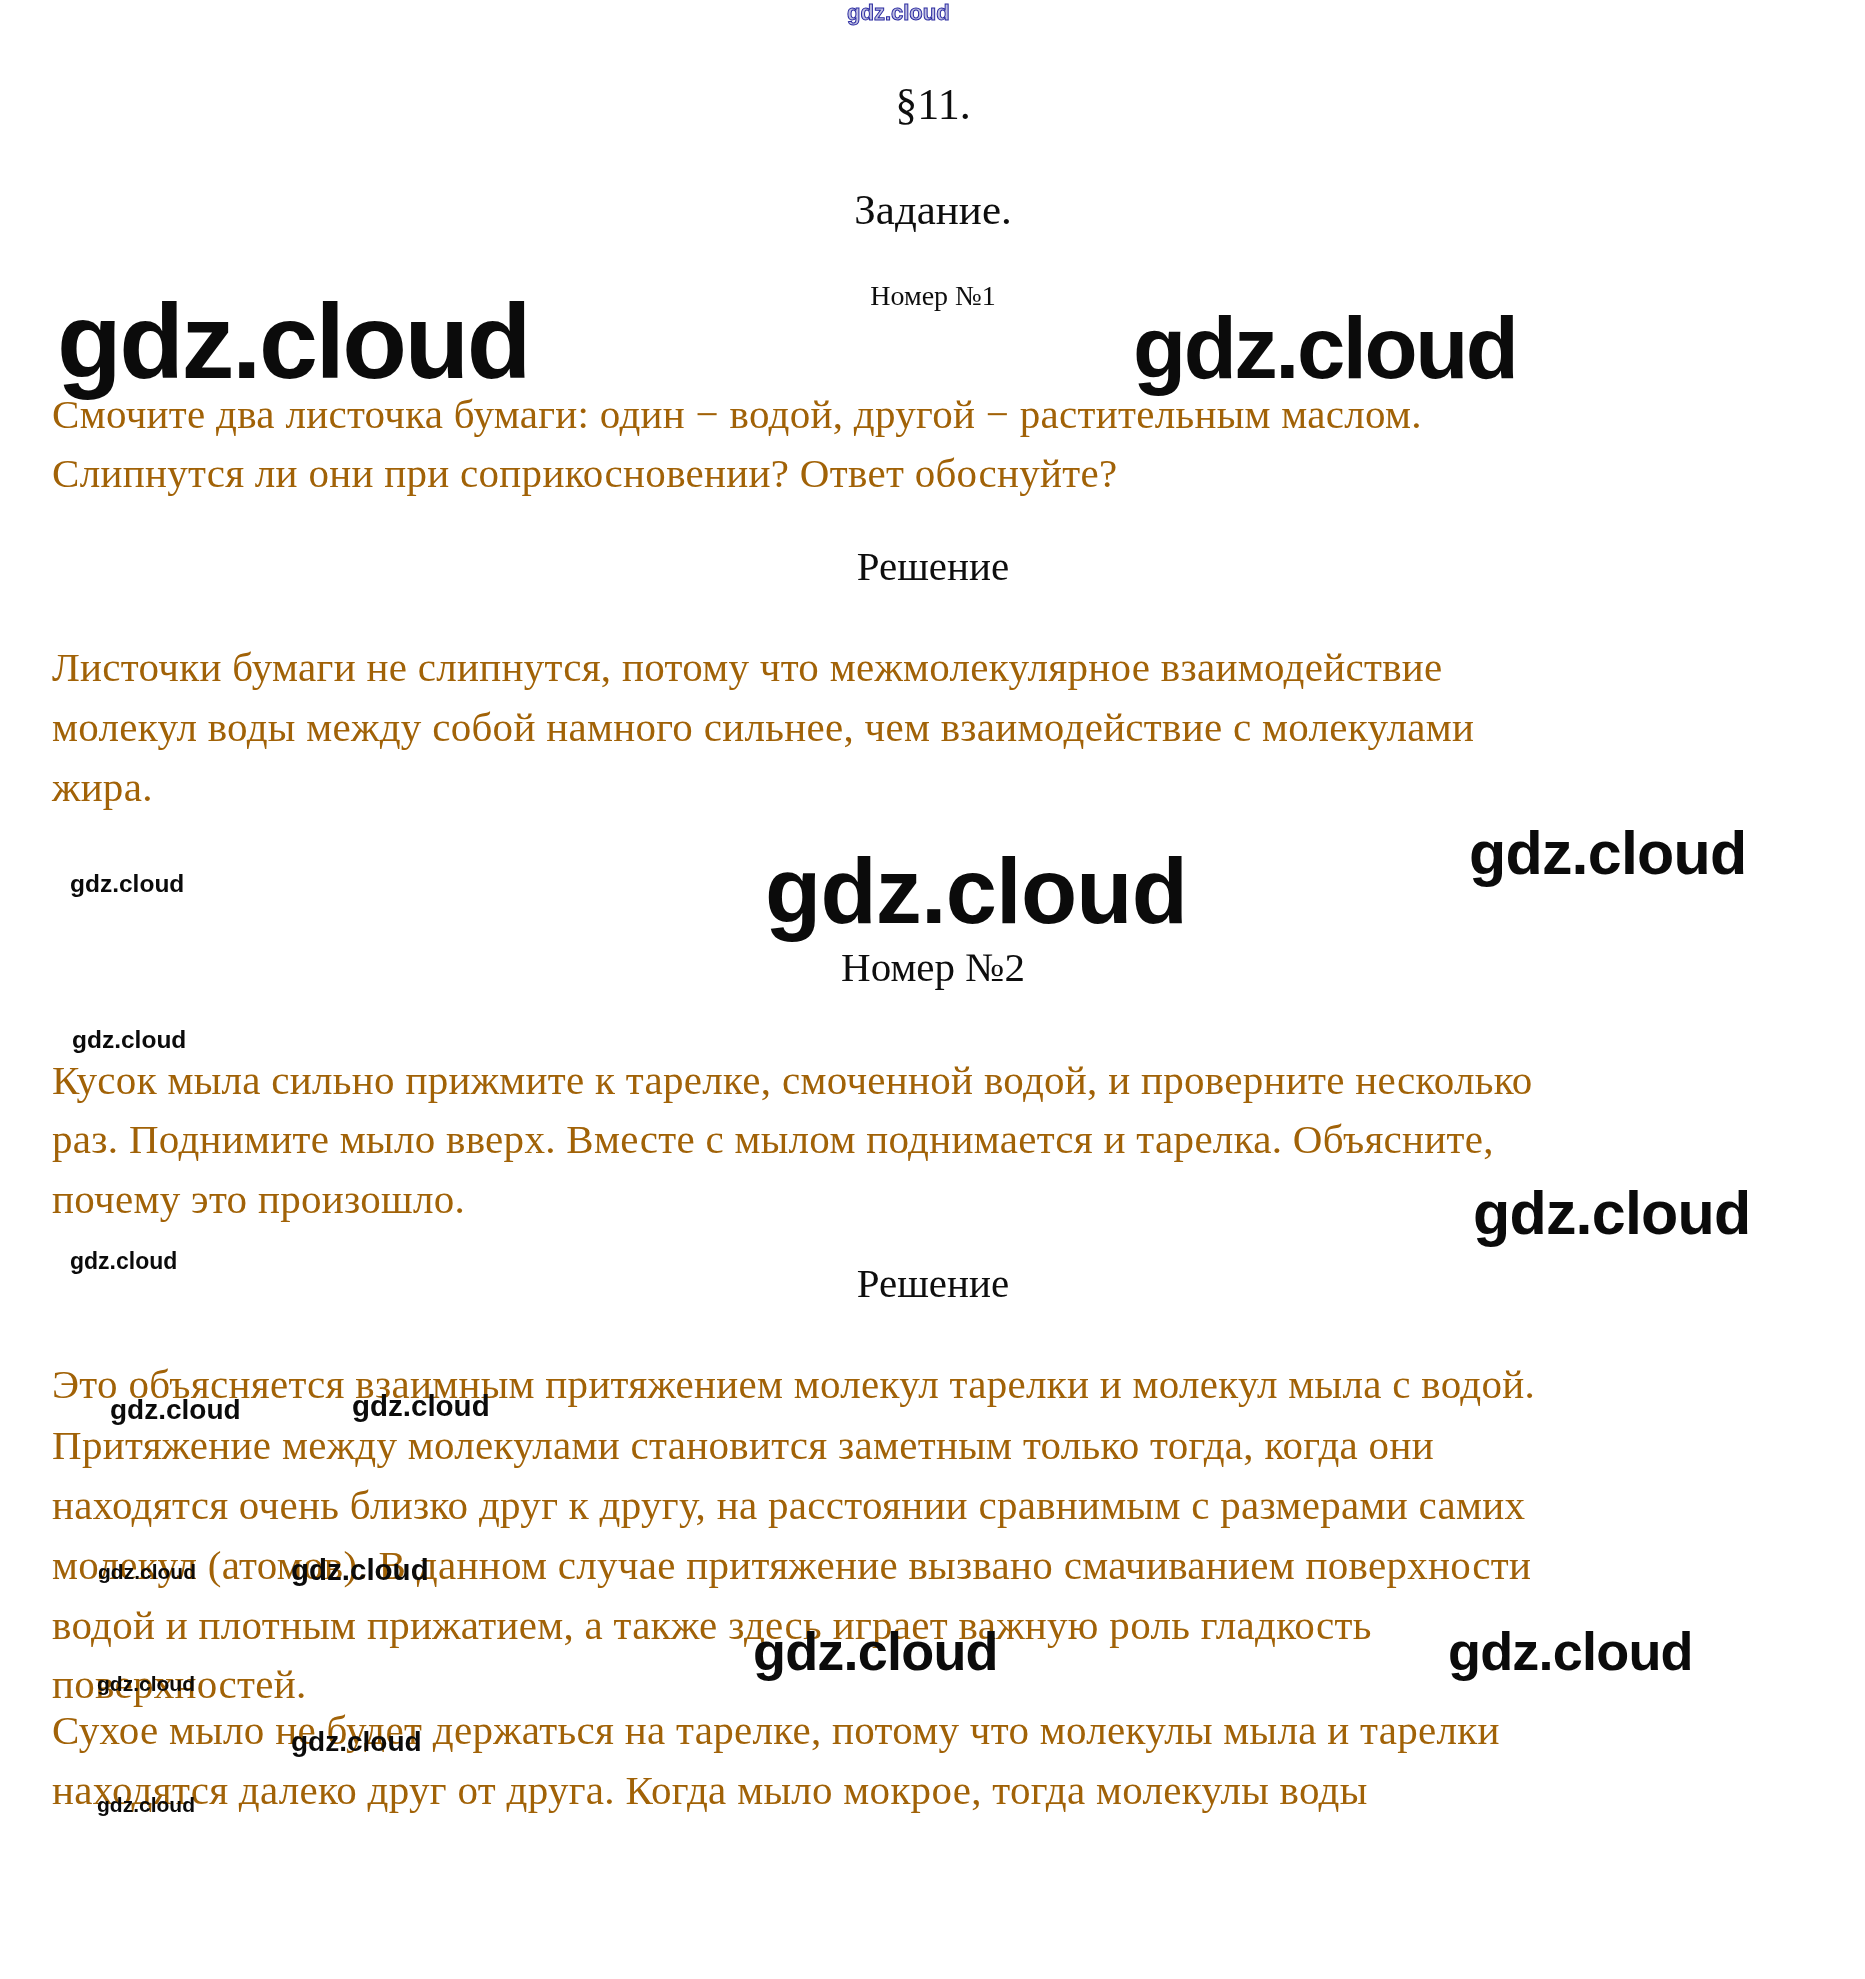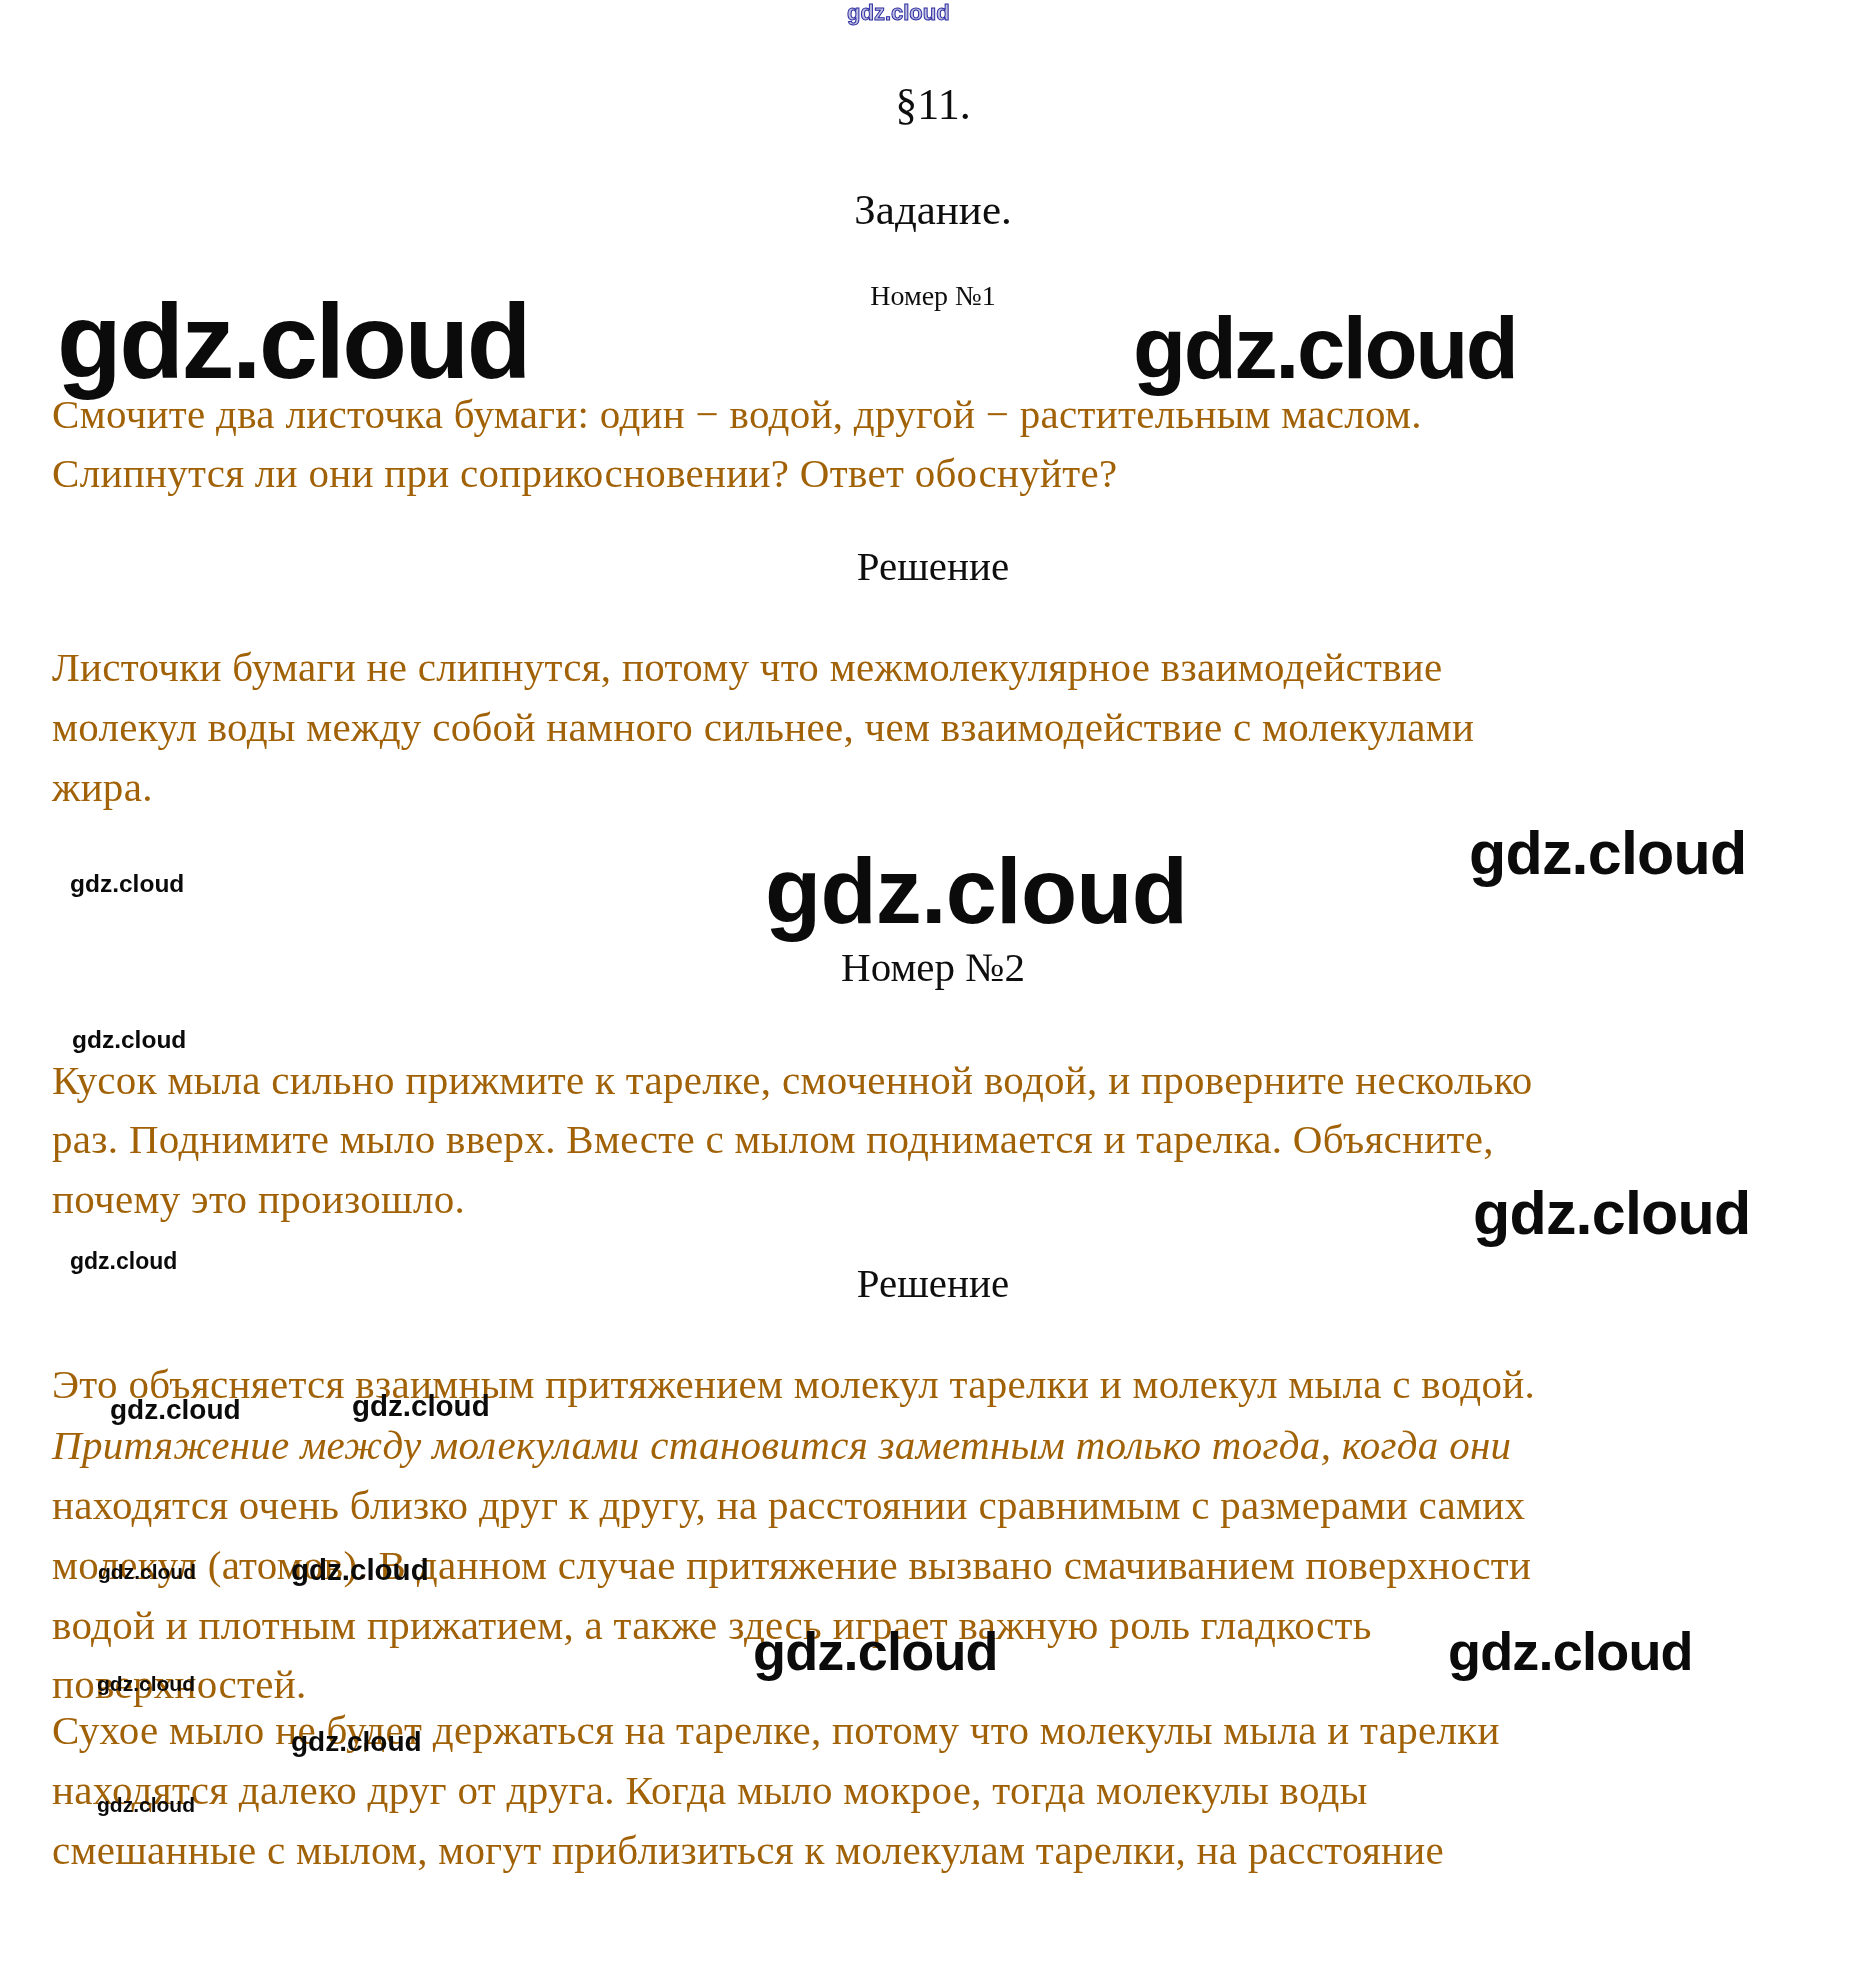--- a/index.html
+++ b/index.html
@@ -73,33 +73,32 @@
   <div class="line" style="top:1175px;">почему это произошло.</div>
 
   <div class="wm wm-med" style="left:1473px; top:1183px; font-size:61px;">gdz.cloud</div>
 
   <div class="wm wm-small" style="left:70px; top:1250px; font-size:23px;">gdz.cloud</div>
   <div class="heading" style="top:1259px; font-size:41px;">Решение</div>
 
   <div class="line" style="top:1360px;">Это объясняется взаимным притяжением молекул тарелки и молекул мыла с водой.</div>
   <div class="wm wm-small" style="left:110px; top:1396px; font-size:28px;">gdz.cloud</div>
   <div class="wm wm-small" style="left:352px; top:1391px; font-size:29.5px;">gdz.cloud</div>
-  <div class="line" style="top:1421px;font-style:italic;">Притяжение между молекулами становится заметным только тогда, когда они</div>
+  <div class="line" style="top:1421px;">Притяжение между молекулами становится заметным только тогда, когда они</div>
   <div class="line" style="top:1481px;">находятся очень близко друг к другу, на расстоянии сравнимым с размерами самих</div>
   <div class="line" style="top:1541px;">молекул (атомов). В данном случае притяжение вызвано смачиванием поверхности</div>
   <div class="wm wm-small" style="left:98px; top:1561px; font-size:21px;">gdz.cloud</div>
   <div class="wm wm-small" style="left:291px; top:1555px; font-size:29.5px;">gdz.cloud</div>
   <div class="line" style="top:1601px;">водой и плотным прижатием, а также здесь играет важную роль гладкость</div>
   <div class="line" style="top:1660px;">поверхностей.</div>
 
   <div class="wm wm-med" style="left:753px; top:1624px; font-size:54px;">gdz.cloud</div>
   <div class="wm wm-med" style="left:1448px; top:1624px; font-size:54px;">gdz.cloud</div>
 
   <div class="wm wm-small" style="left:97px; top:1673px; font-size:21px;">gdz.cloud</div>
   <div class="line" style="top:1706px;">Сухое мыло не будет держаться на тарелке, потому что молекулы мыла и тарелки</div>
   <div class="wm wm-small" style="left:291px; top:1728px; font-size:28px;">gdz.cloud</div>
   <div class="line" style="top:1766px;">находятся далеко друг от друга. Когда мыло мокрое, тогда молекулы воды</div>
   <div class="wm wm-small" style="left:97px; top:1794px; font-size:21px;">gdz.cloud</div>
-  <div class="line" style="top:1826px;">смешанные с мылом, могут приблизиться к молекулам тарелки, на расстояние</div>
   <div class="line" style="top:1885px;">сравнимое с этими молекулами.</div>
 
 </div>
 
 
 </body></html>

